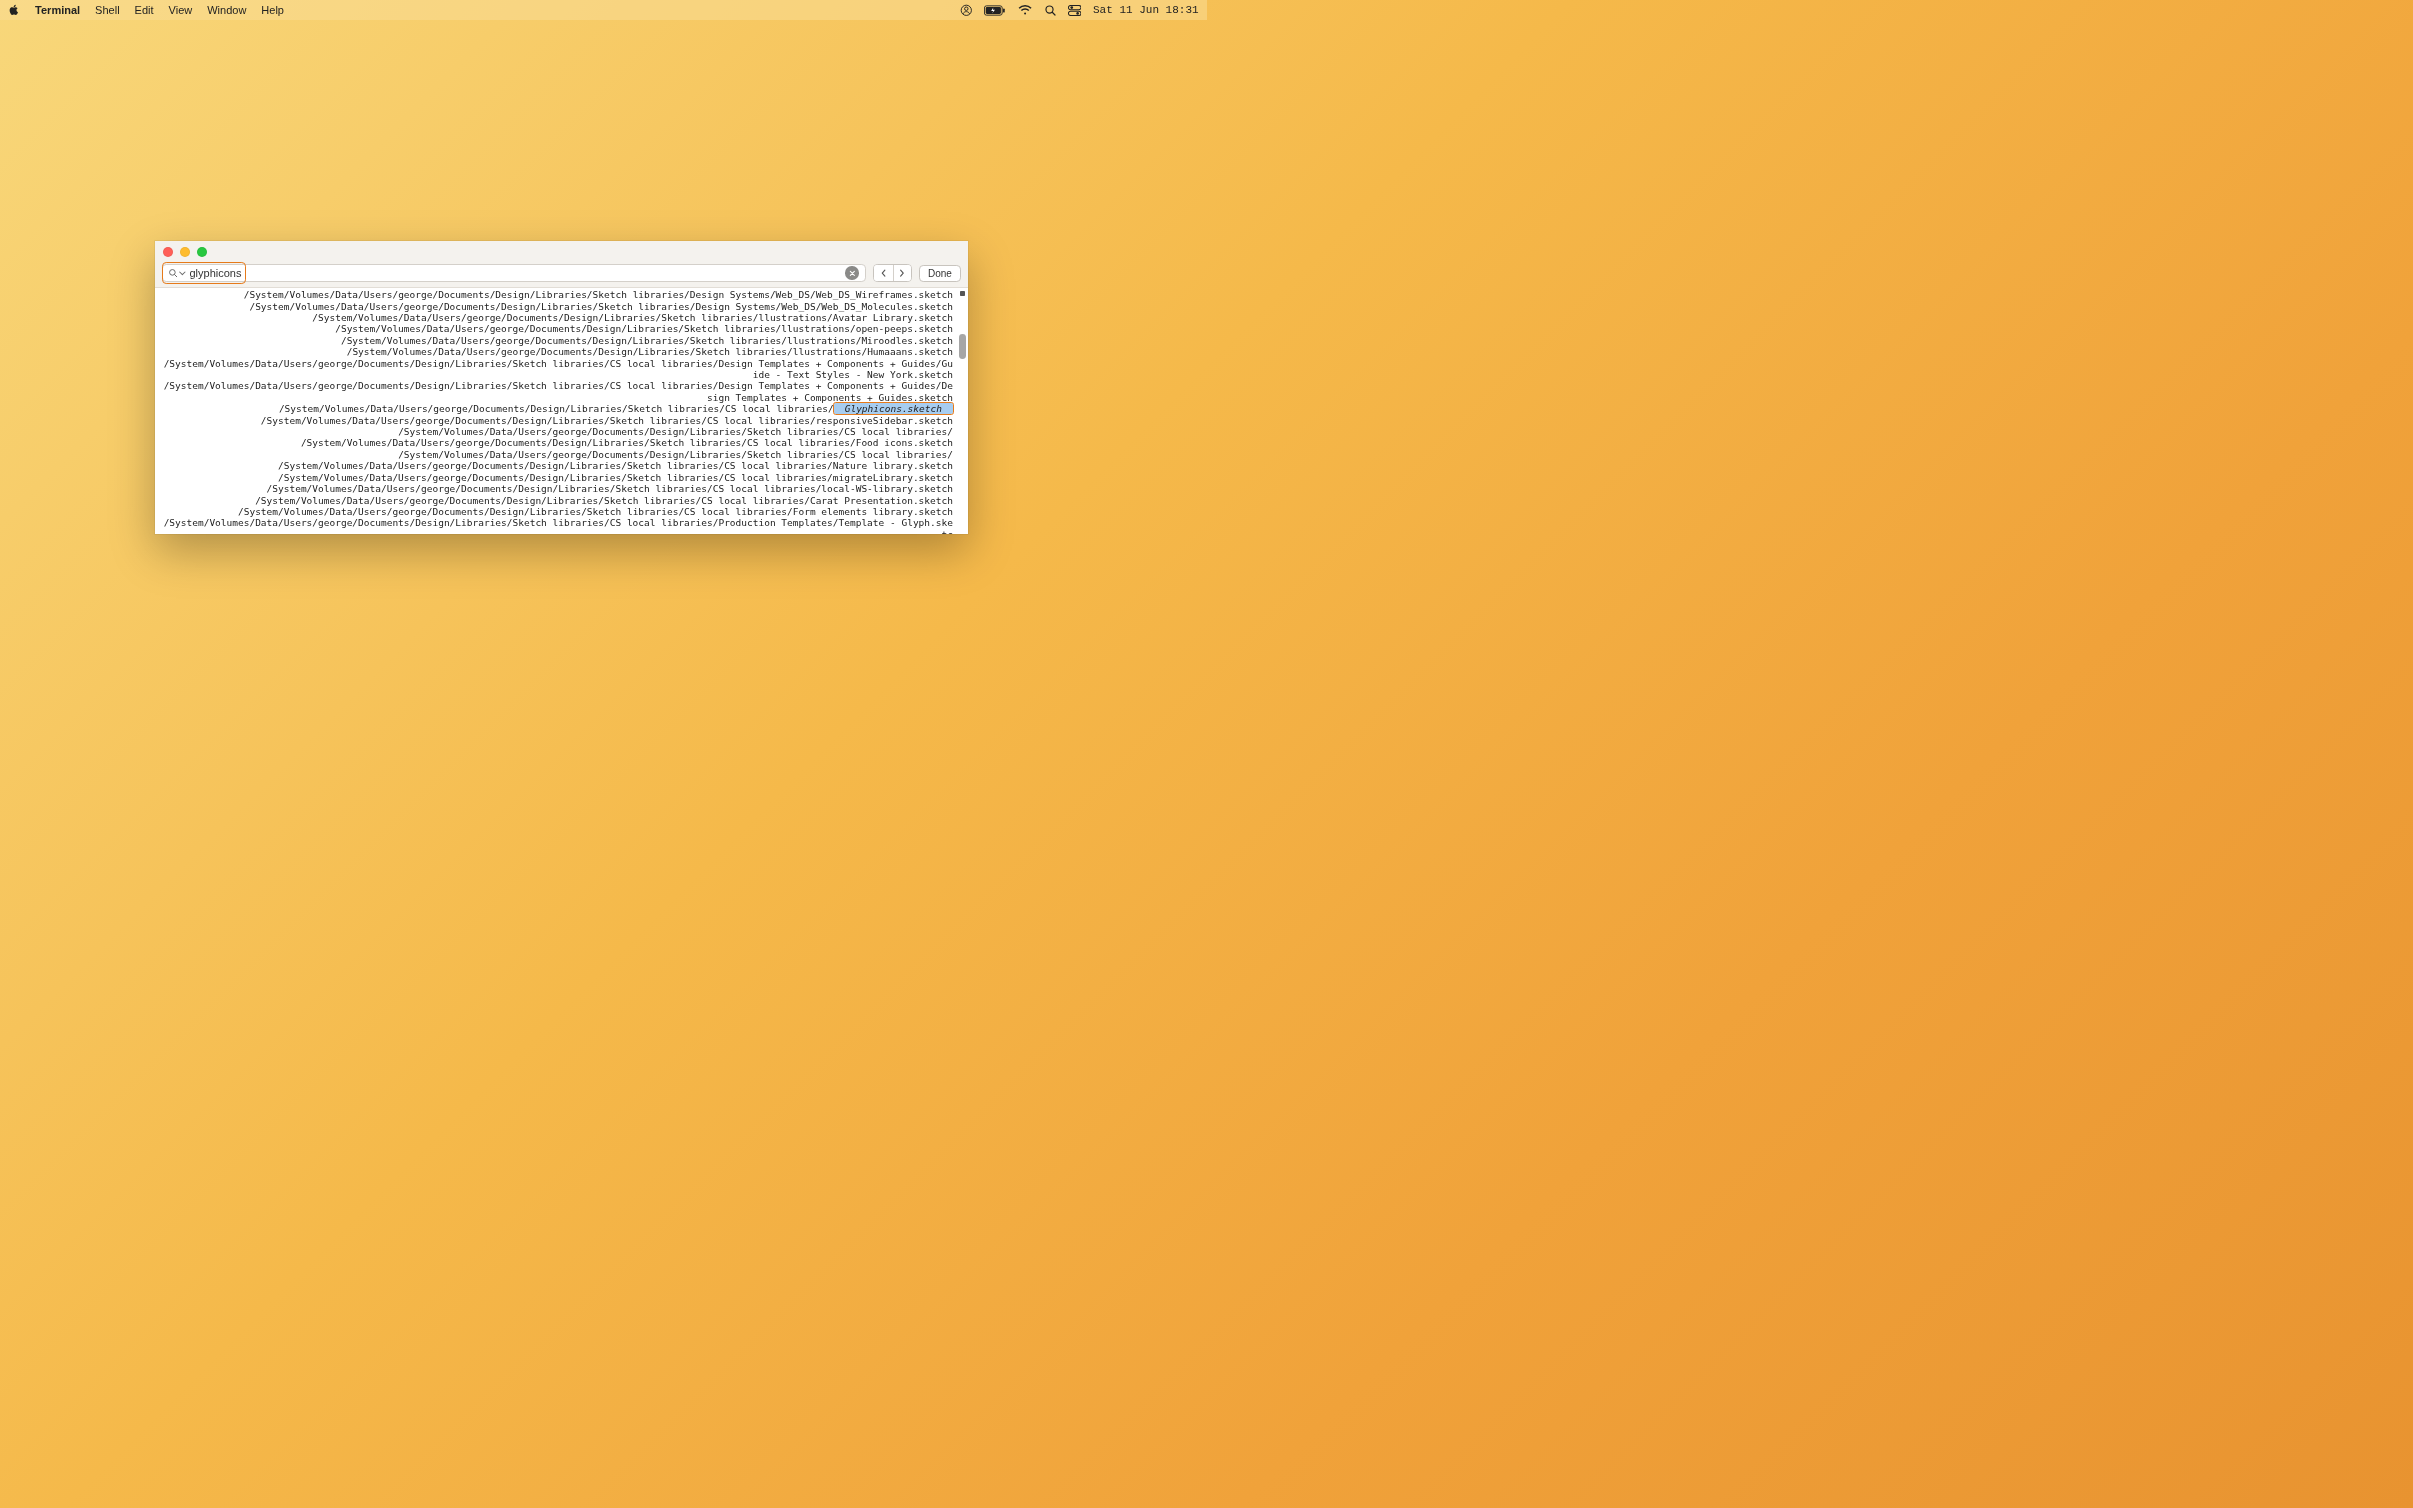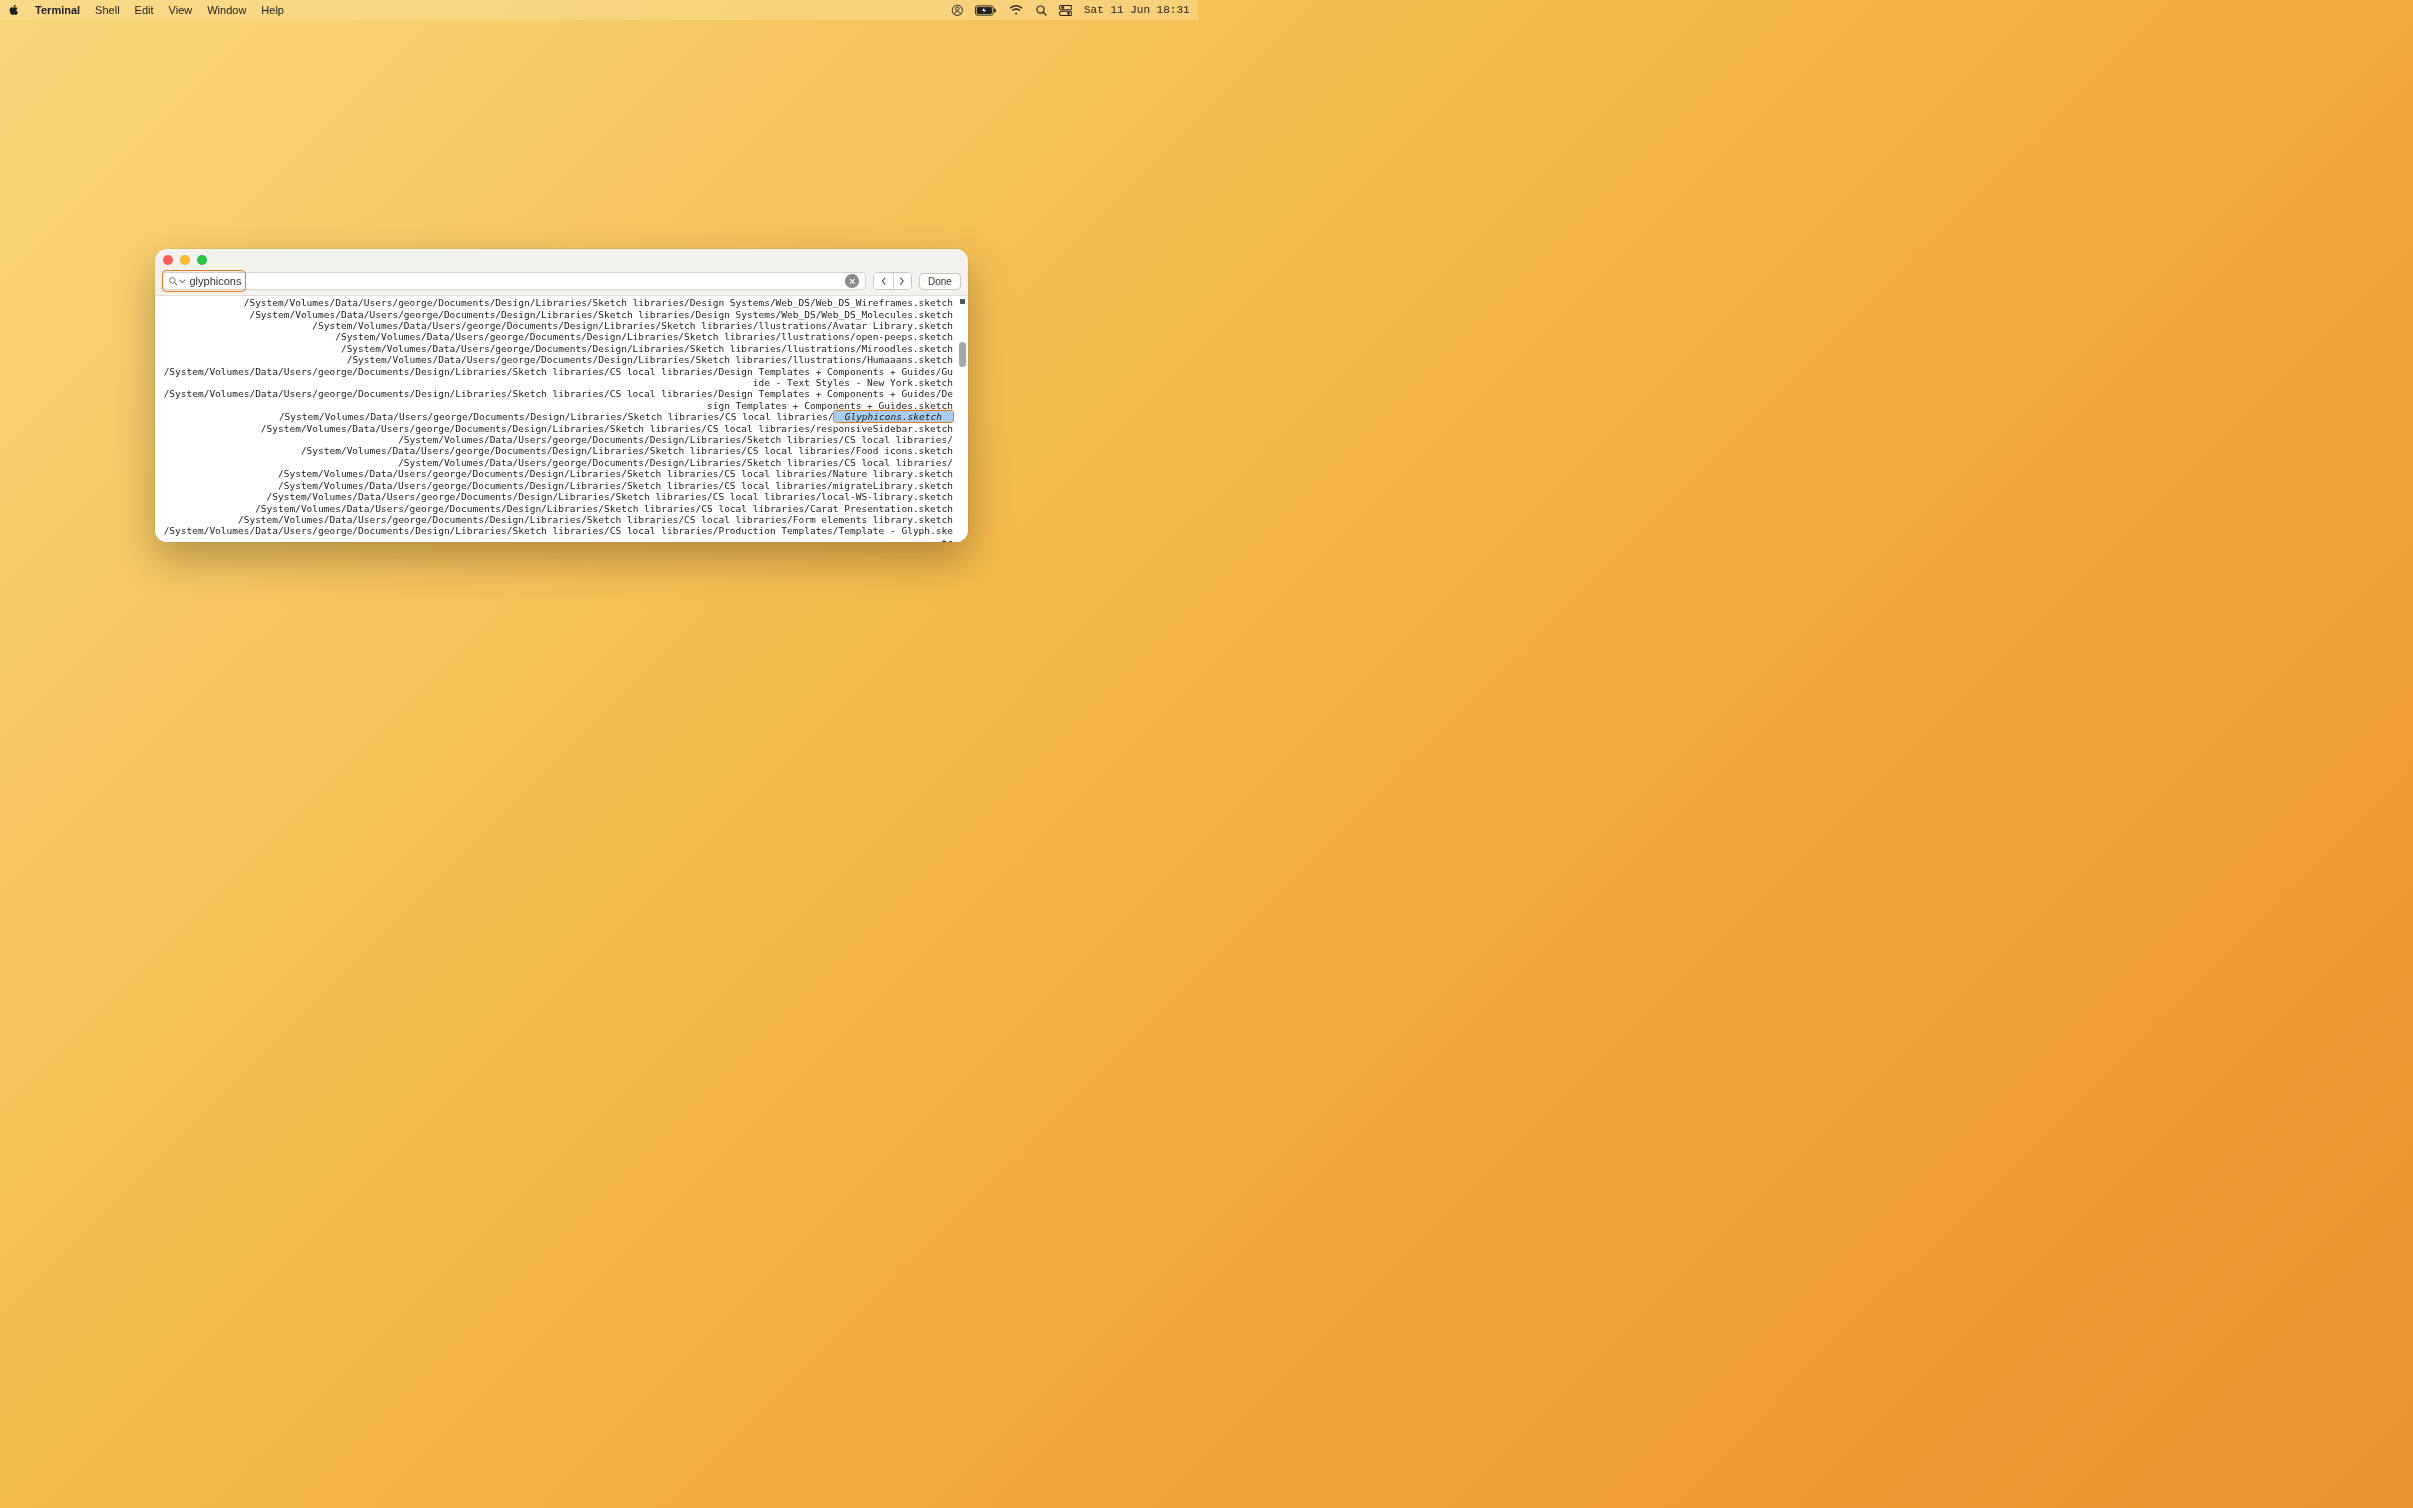--- a/index.html
+++ b/index.html
@@ -9,46 +9,46 @@
     background: linear-gradient(135deg, #f8d77a 0%, #f5b94a 40%, #f0a23a 70%, #e89330 100%);
     width: 1207px;
     height: 754px;
     overflow: hidden;
     position: relative;
   }
 
   
   .menubar {
     position: absolute;
-    top: 0; left: 0; right: 9px;
+    top: 0; left: 0; right: 0;
     height: 20px;
     background: rgba(250, 220, 150, 0.55);
     display: flex;
     align-items: center;
     padding: 0 8.4px;
     font-size: 11px;
     color: #222;
   }
   .menubar .left { display: flex; align-items: center; gap: 15px; }
   .menubar .left .apple { display:flex; align-items:center; }
   .menubar .left .app-name { font-weight: 700; }
   .menubar .left .menu-item { font-weight: 400; }
   .menubar .right { margin-left: auto; display: flex; align-items: center; gap: 11.7px; }
   .menubar .right .status-icon { display:flex; align-items:center; }
   .menubar .right .datetime { font-size: 11px; font-family: Liberation Mono, monospace; }
 
   
   .window {
     position: absolute;
     left: 155px;
-    top: 249px;
+    top: 241px;
     width: 813px;
     height: 293px;
     background: #f4f2ee;
-    border-radius: 12px;
+    border-radius: 0;
     box-shadow: 0 17px 42px rgba(0,0,0,0.28), 0 0 0 0.8px rgba(0,0,0,0.06);
     overflow: hidden;
     display: flex;
     flex-direction: column;
   }
   .titlebar {
     height: 22px;
     display: flex;
     align-items: center;
     padding: 0 8.4px;

